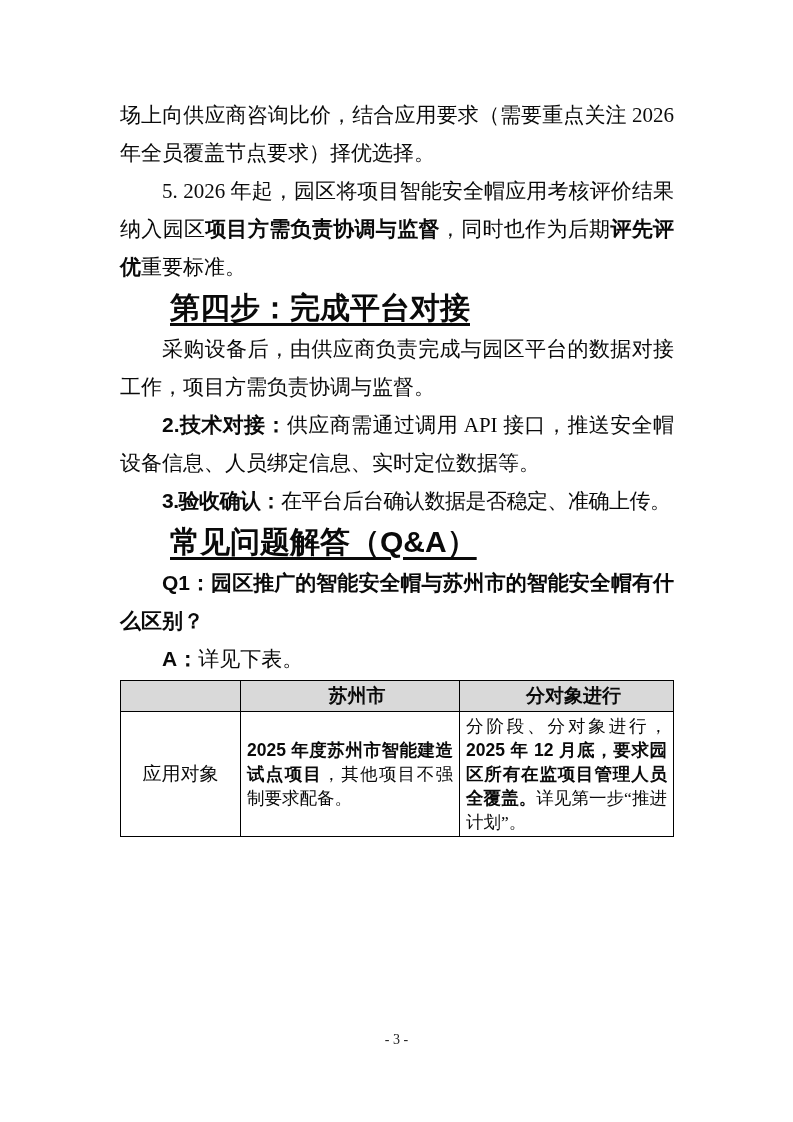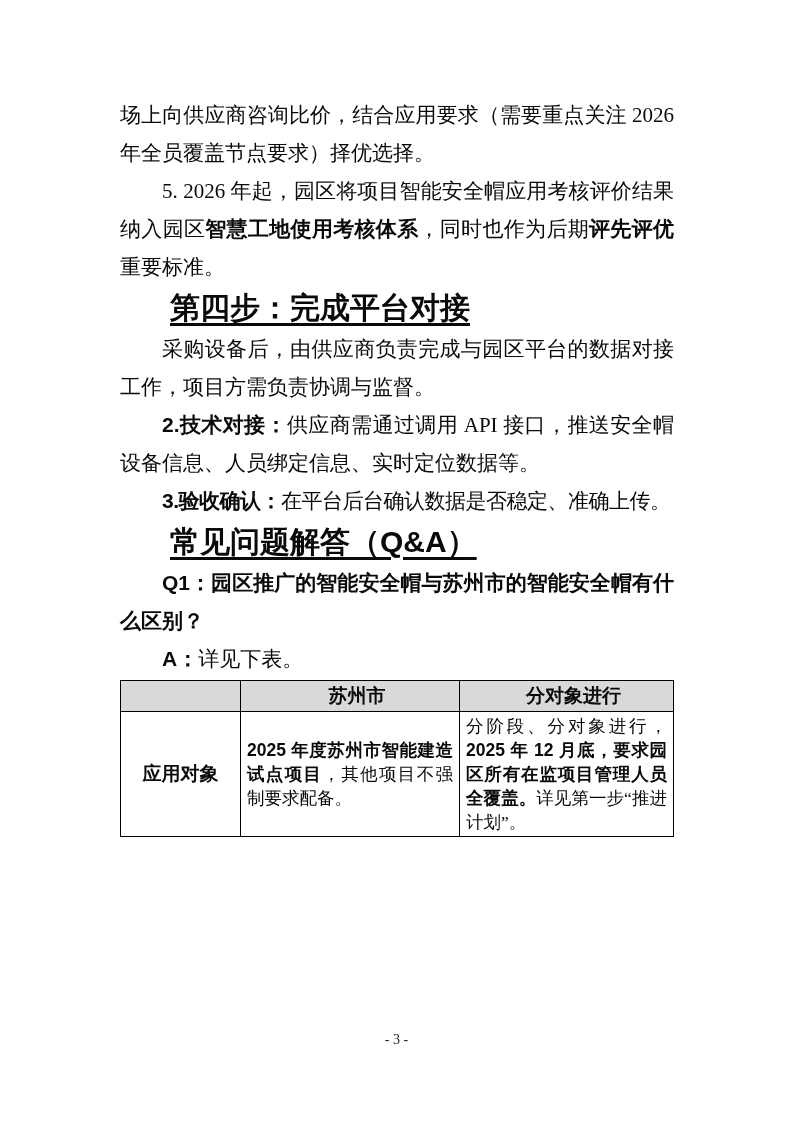--- a/index.html
+++ b/index.html
@@ -53,38 +53,38 @@
     font-size:19px;
     height:26px;
     font-family:"Liberation Sans","DejaVu Sans",sans-serif;
     font-weight:700;
     padding-left:20px;
   }
   table.cmp td{text-align:justify;}
   table.cmp td.rowlabel{
     text-align:center;
     font-family:"Liberation Sans","DejaVu Sans",sans-serif;
-    font-weight:700;
+    font-weight:400;
     font-size:19px;
   }
   .footer{
     position:absolute;left:0;top:1032px;width:793px;
     text-align:center;font-size:14px;color:#222;
   }
 </style>
 </head>
 <body>
 
 <div class="page">
   <div class="content">
 
     <p class="body">场上向供应商咨询比价，结合应用要求（需要重点关注 2026 年全员覆盖节点要求）择优选择。</p>
 
 
-    <p class="body ind"><span>5. 2026 年起，园区将项目智能安全帽应用考核评价结果纳入园区</span><span class="bs">智慧工地使用考核体系</span><span>，同时也作为后期</span><span class="bs">评先评优</span><span>重要标准。</span></p>
+    <p class="body ind"><span>5. 2026 年起，园区将项目智能安全帽应用考核评价结果纳入园区</span><span class="bs">项目方需负责协调与监督</span><span>，同时也作为后期</span><span class="bs">评先评优</span><span>重要标准。</span></p>
 
     <p class="sec-heading">第四步：完成平台对接</p>
 
     <p class="body ind">采购设备后，由供应商负责完成与园区平台的数据对接工作，项目方需负责协调与监督。</p>
 
 
     <p class="body ind"><span class="bs">2.技术对接：</span><span>供应商需通过调用 API 接口，推送安全帽设备信息、人员绑定信息、实时定位数据等。</span></p>
 
     <p class="body ind tight"><span class="bs">3.验收确认：</span><span>在平台后台确认数据是否稳定、准确上传。</span></p>
 

